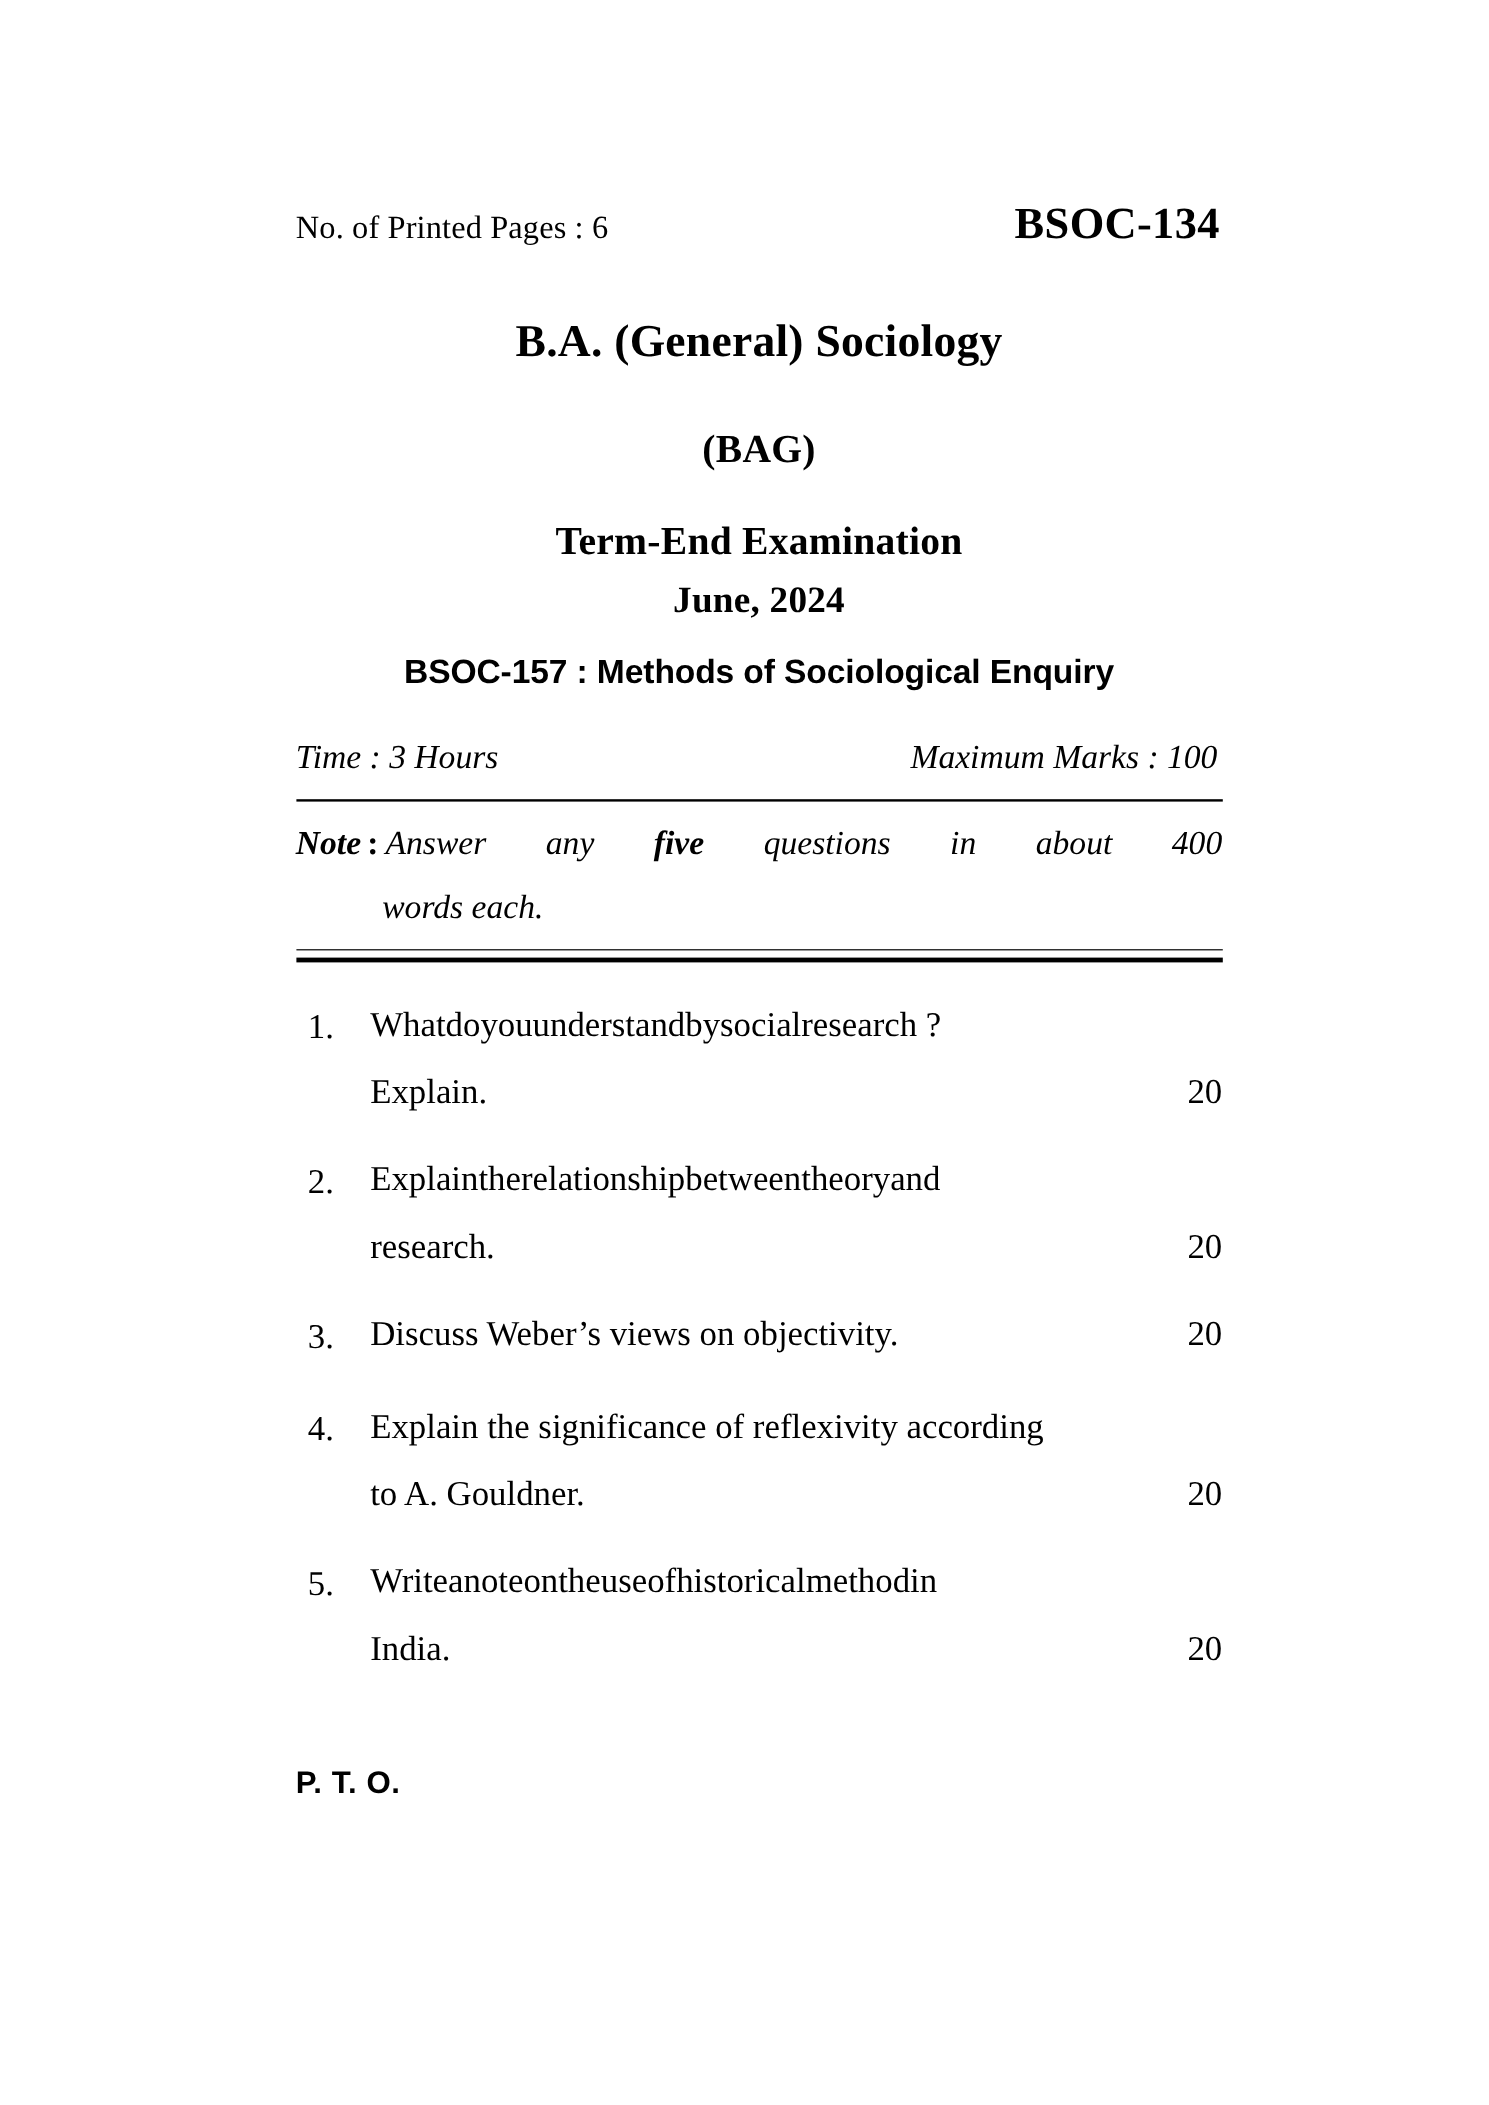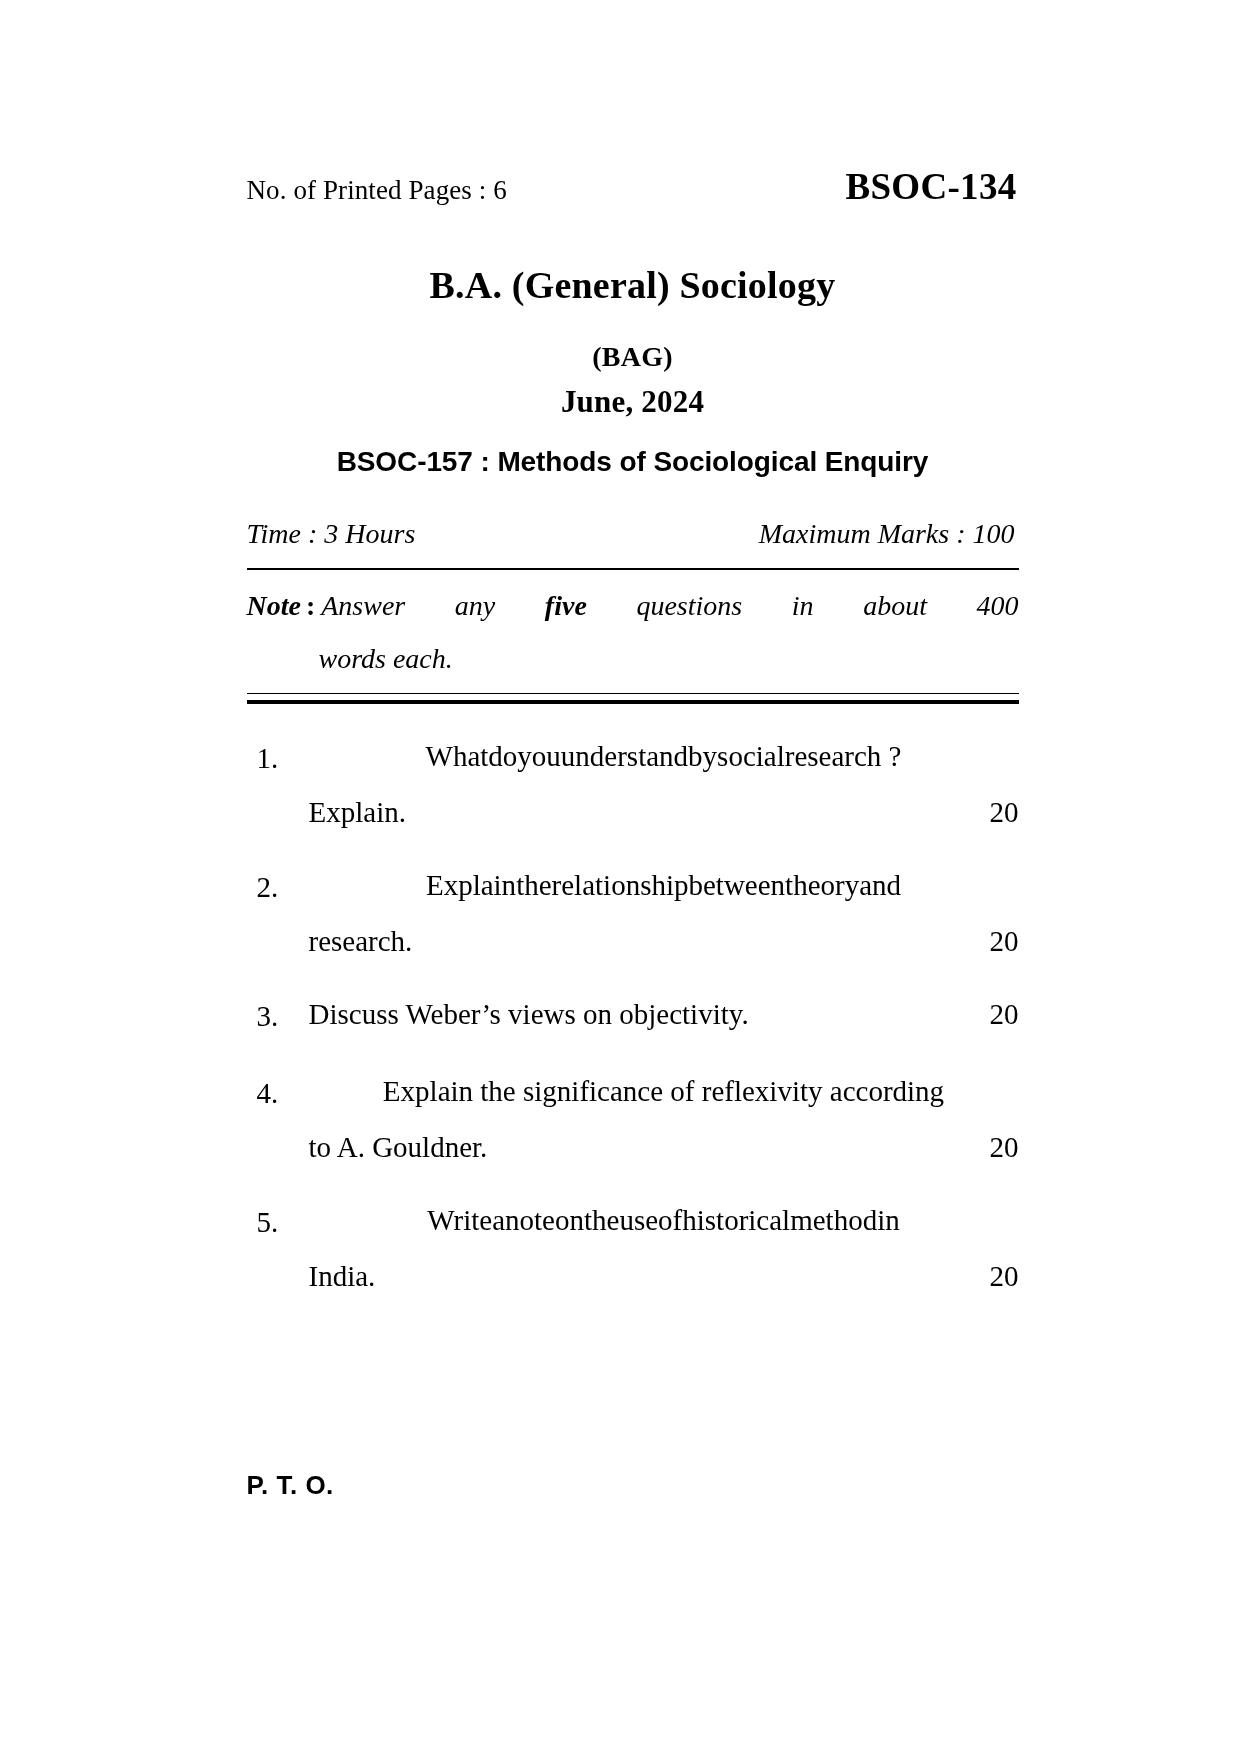--- a/index.html
+++ b/index.html
@@ -49,22 +49,22 @@
     text-align: center;
   }
   .t-program {
     font-weight: bold;
     font-size: 38px;
     margin-top: 55px;
     letter-spacing: 0.2px;
   }
   .t-prog-code {
     font-weight: bold;
-    font-size: 28px;
-    margin-top: 34px;
+    font-size: 33px;
+    margin-top: 50px;
     letter-spacing: 0.2px;
   }
   .t-exam {
     font-weight: bold;
     font-size: 33px;
     margin-top: 40px;
     letter-spacing: 0.2px;
   }
   .t-date {
     font-weight: bold;
@@ -152,21 +152,21 @@
     flex: 0 0 62px;
     text-align: left;
     padding-left: 10px;
     box-sizing: border-box;
   }
   .q-body {
     flex: 1 1 auto;
   }
   .q-line {
     display: flex;
-    justify-content: center;
+    justify-content: flex-start;
     line-height: 1.0;
   }
   .q-line.justified > span { white-space: nowrap; }
   .q-line + .q-line { margin-top: 27px; }
   .q-marks {
     white-space: nowrap;
     padding-left: 18px;
   }
   .q-tail {
     display: flex;
@@ -194,20 +194,21 @@
   <div class="content">
 
     <div class="header-row">
       <div class="printed-pages">No. of Printed Pages : 6</div>
       <div class="course-code">BSOC-134</div>
     </div>
 
     <div class="title-block">
       <div class="t-program">B.A. (General) Sociology</div>
       <div class="t-prog-code">(BAG)</div>
+      <div class="t-exam">Term-End Examination</div>
       <div class="t-date">June, 2024</div>
       <div class="t-paper">BSOC-157 : Methods of Sociological Enquiry</div>
     </div>
 
     <div class="time-marks">
       <span>Time : 3 Hours</span>
       <span>Maximum Marks : 100</span>
     </div>
 
     <div class="rule-single"></div>

